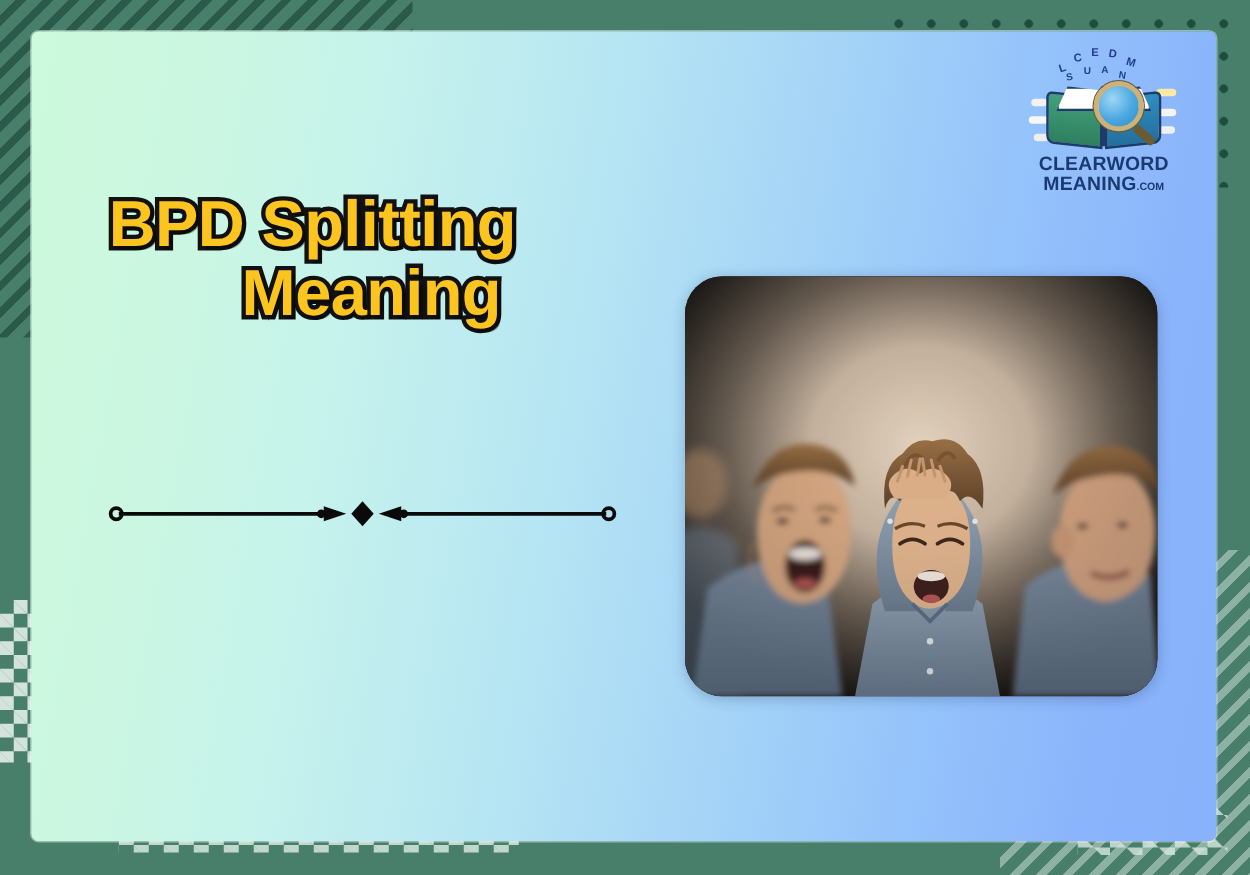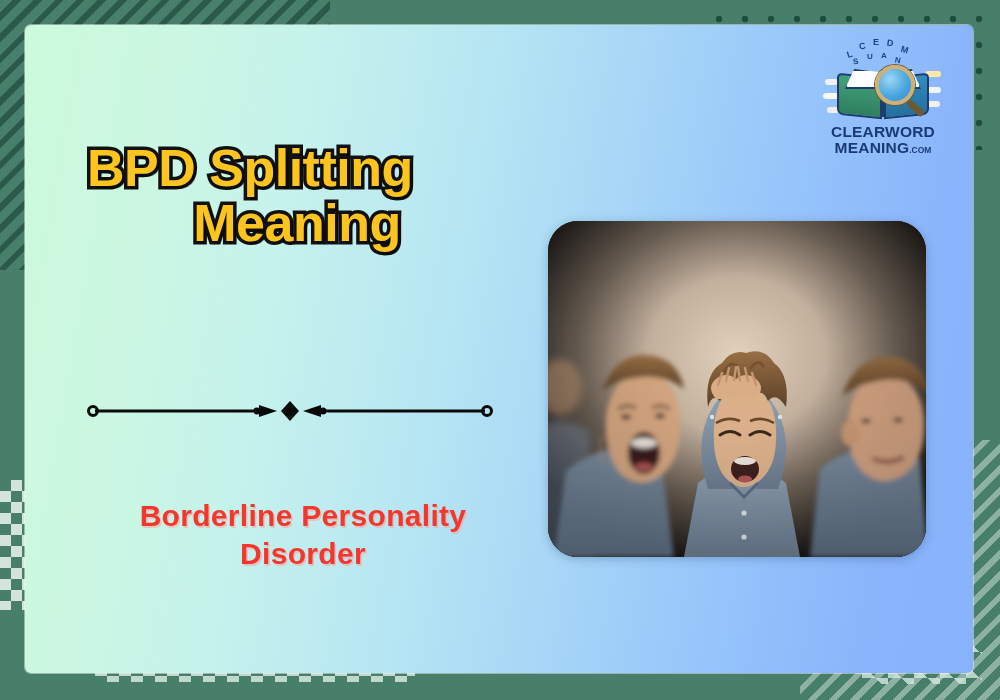--- a/index.html
+++ b/index.html
@@ -173,21 +173,21 @@
     letter-spacing:.2px;
   }
   .logo-text .l2 {
     display:block; font-size:15.5px; font-weight:700; color:#1b3a72;
     letter-spacing:.2px;
   }
   .logo-text .l2 .dotcom { font-size:8.5px; letter-spacing:0; }
 
   
   .headline {
-    position:absolute; left:62px; top:116px; width:420px;
+    position:absolute; left:62px; top:128px; width:420px;
     font-size:52px; line-height:1.06;
     font-weight:900; font-style:normal;
     color:#fcc41e;
     text-align:left;
     letter-spacing:-0.5px;
     -webkit-text-stroke:7px #111111;
     paint-order:stroke fill;
     text-shadow:
        3px 3px 0 rgba(0,0,0,.35);
   }
@@ -297,24 +297,20 @@
         <circle cx="8" cy="11" r="4.5" fill="none" stroke="#0a0a0a" stroke-width="3"></circle>
         <circle cx="402" cy="11" r="4.5" fill="none" stroke="#0a0a0a" stroke-width="3"></circle>
         <circle cx="172" cy="11" r="3.5" fill="#0a0a0a"></circle>
         <circle cx="238" cy="11" r="3.5" fill="#0a0a0a"></circle>
         <polygon points="174,5 192,11 174,17" fill="#0a0a0a"></polygon>
         <polygon points="236,5 218,11 236,17" fill="#0a0a0a"></polygon>
         <polygon points="205,1 214,11 205,21 196,11" fill="#0a0a0a"></polygon>
       </svg>
     </div>
 
-    <div class="subtitle">
-      <div>Borderline Personality</div>
-      <div>Disorder</div>
-    </div>
 
     <div class="photo-frame">
       <svg class="photo-canvas" viewBox="0 0 378 336" preserveAspectRatio="xMidYMid slice">
         <defs>
           <radialGradient id="bgGlow" cx="50%" cy="40%" r="62%">
             <stop offset="0%" stop-color="#e6d7c4"></stop>
             <stop offset="38%" stop-color="#c9b8a6"></stop>
             <stop offset="68%" stop-color="#6e6358"></stop>
             <stop offset="100%" stop-color="#1a1714"></stop>
           </radialGradient>

